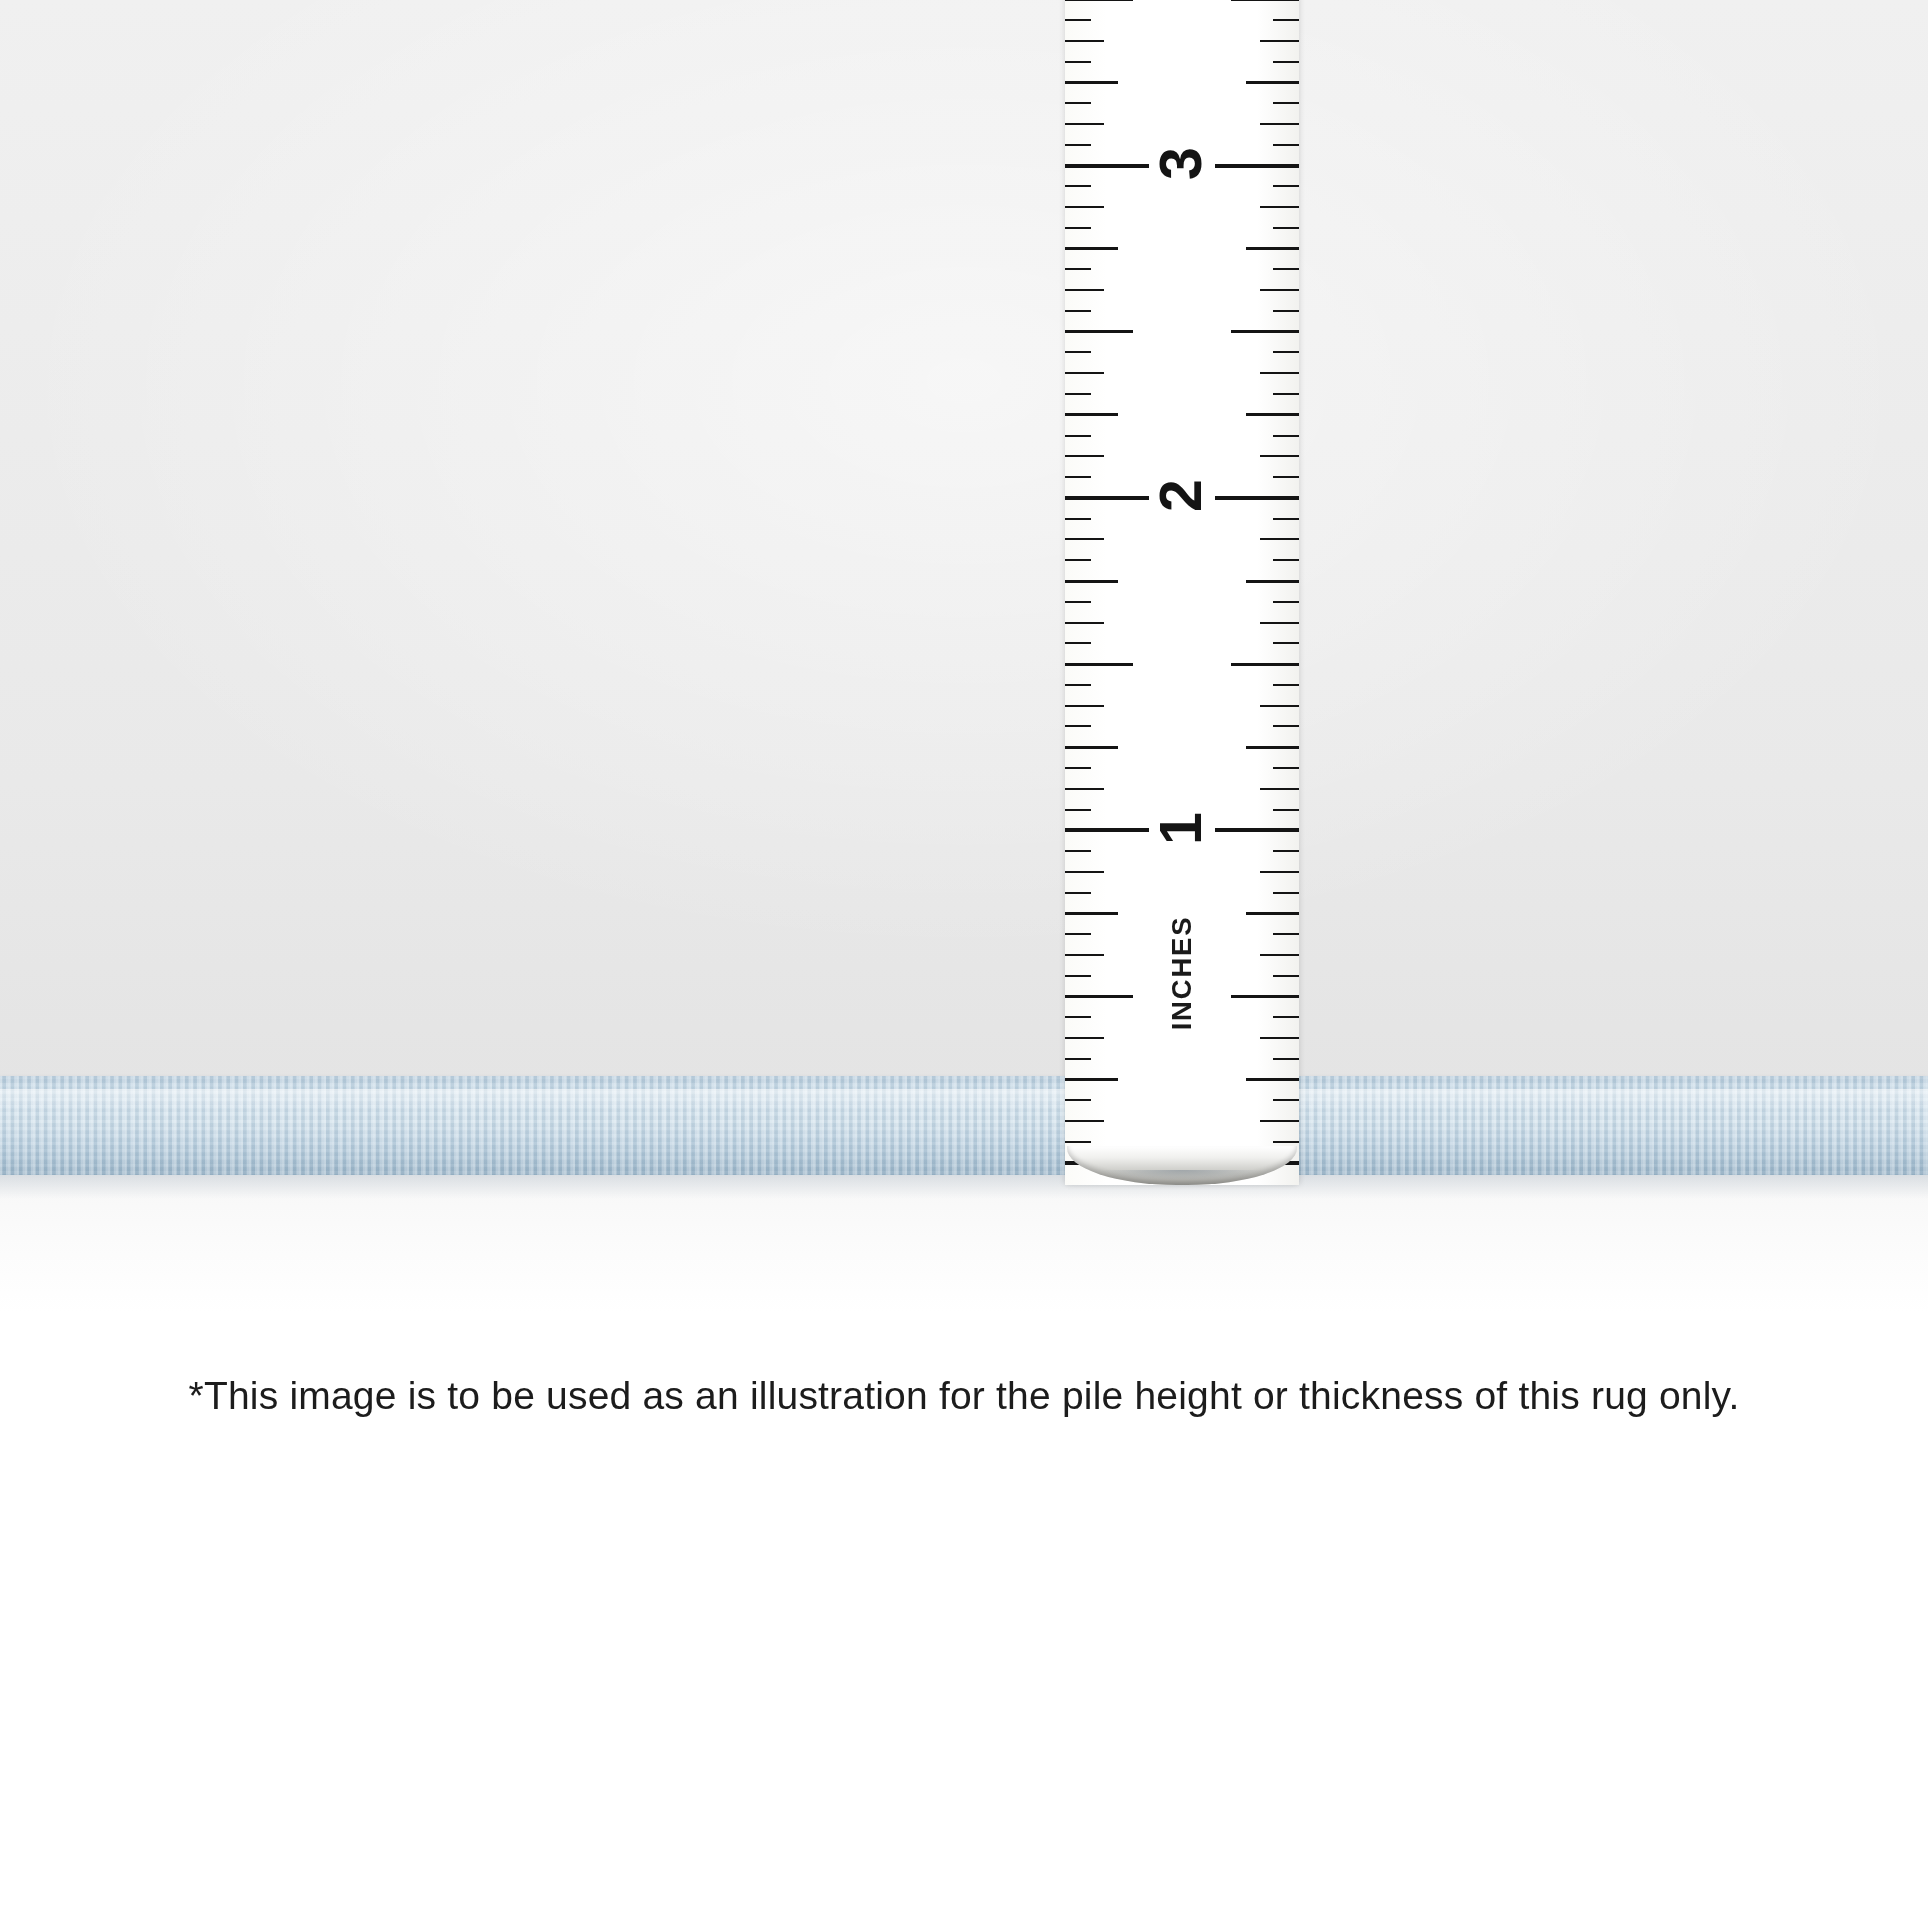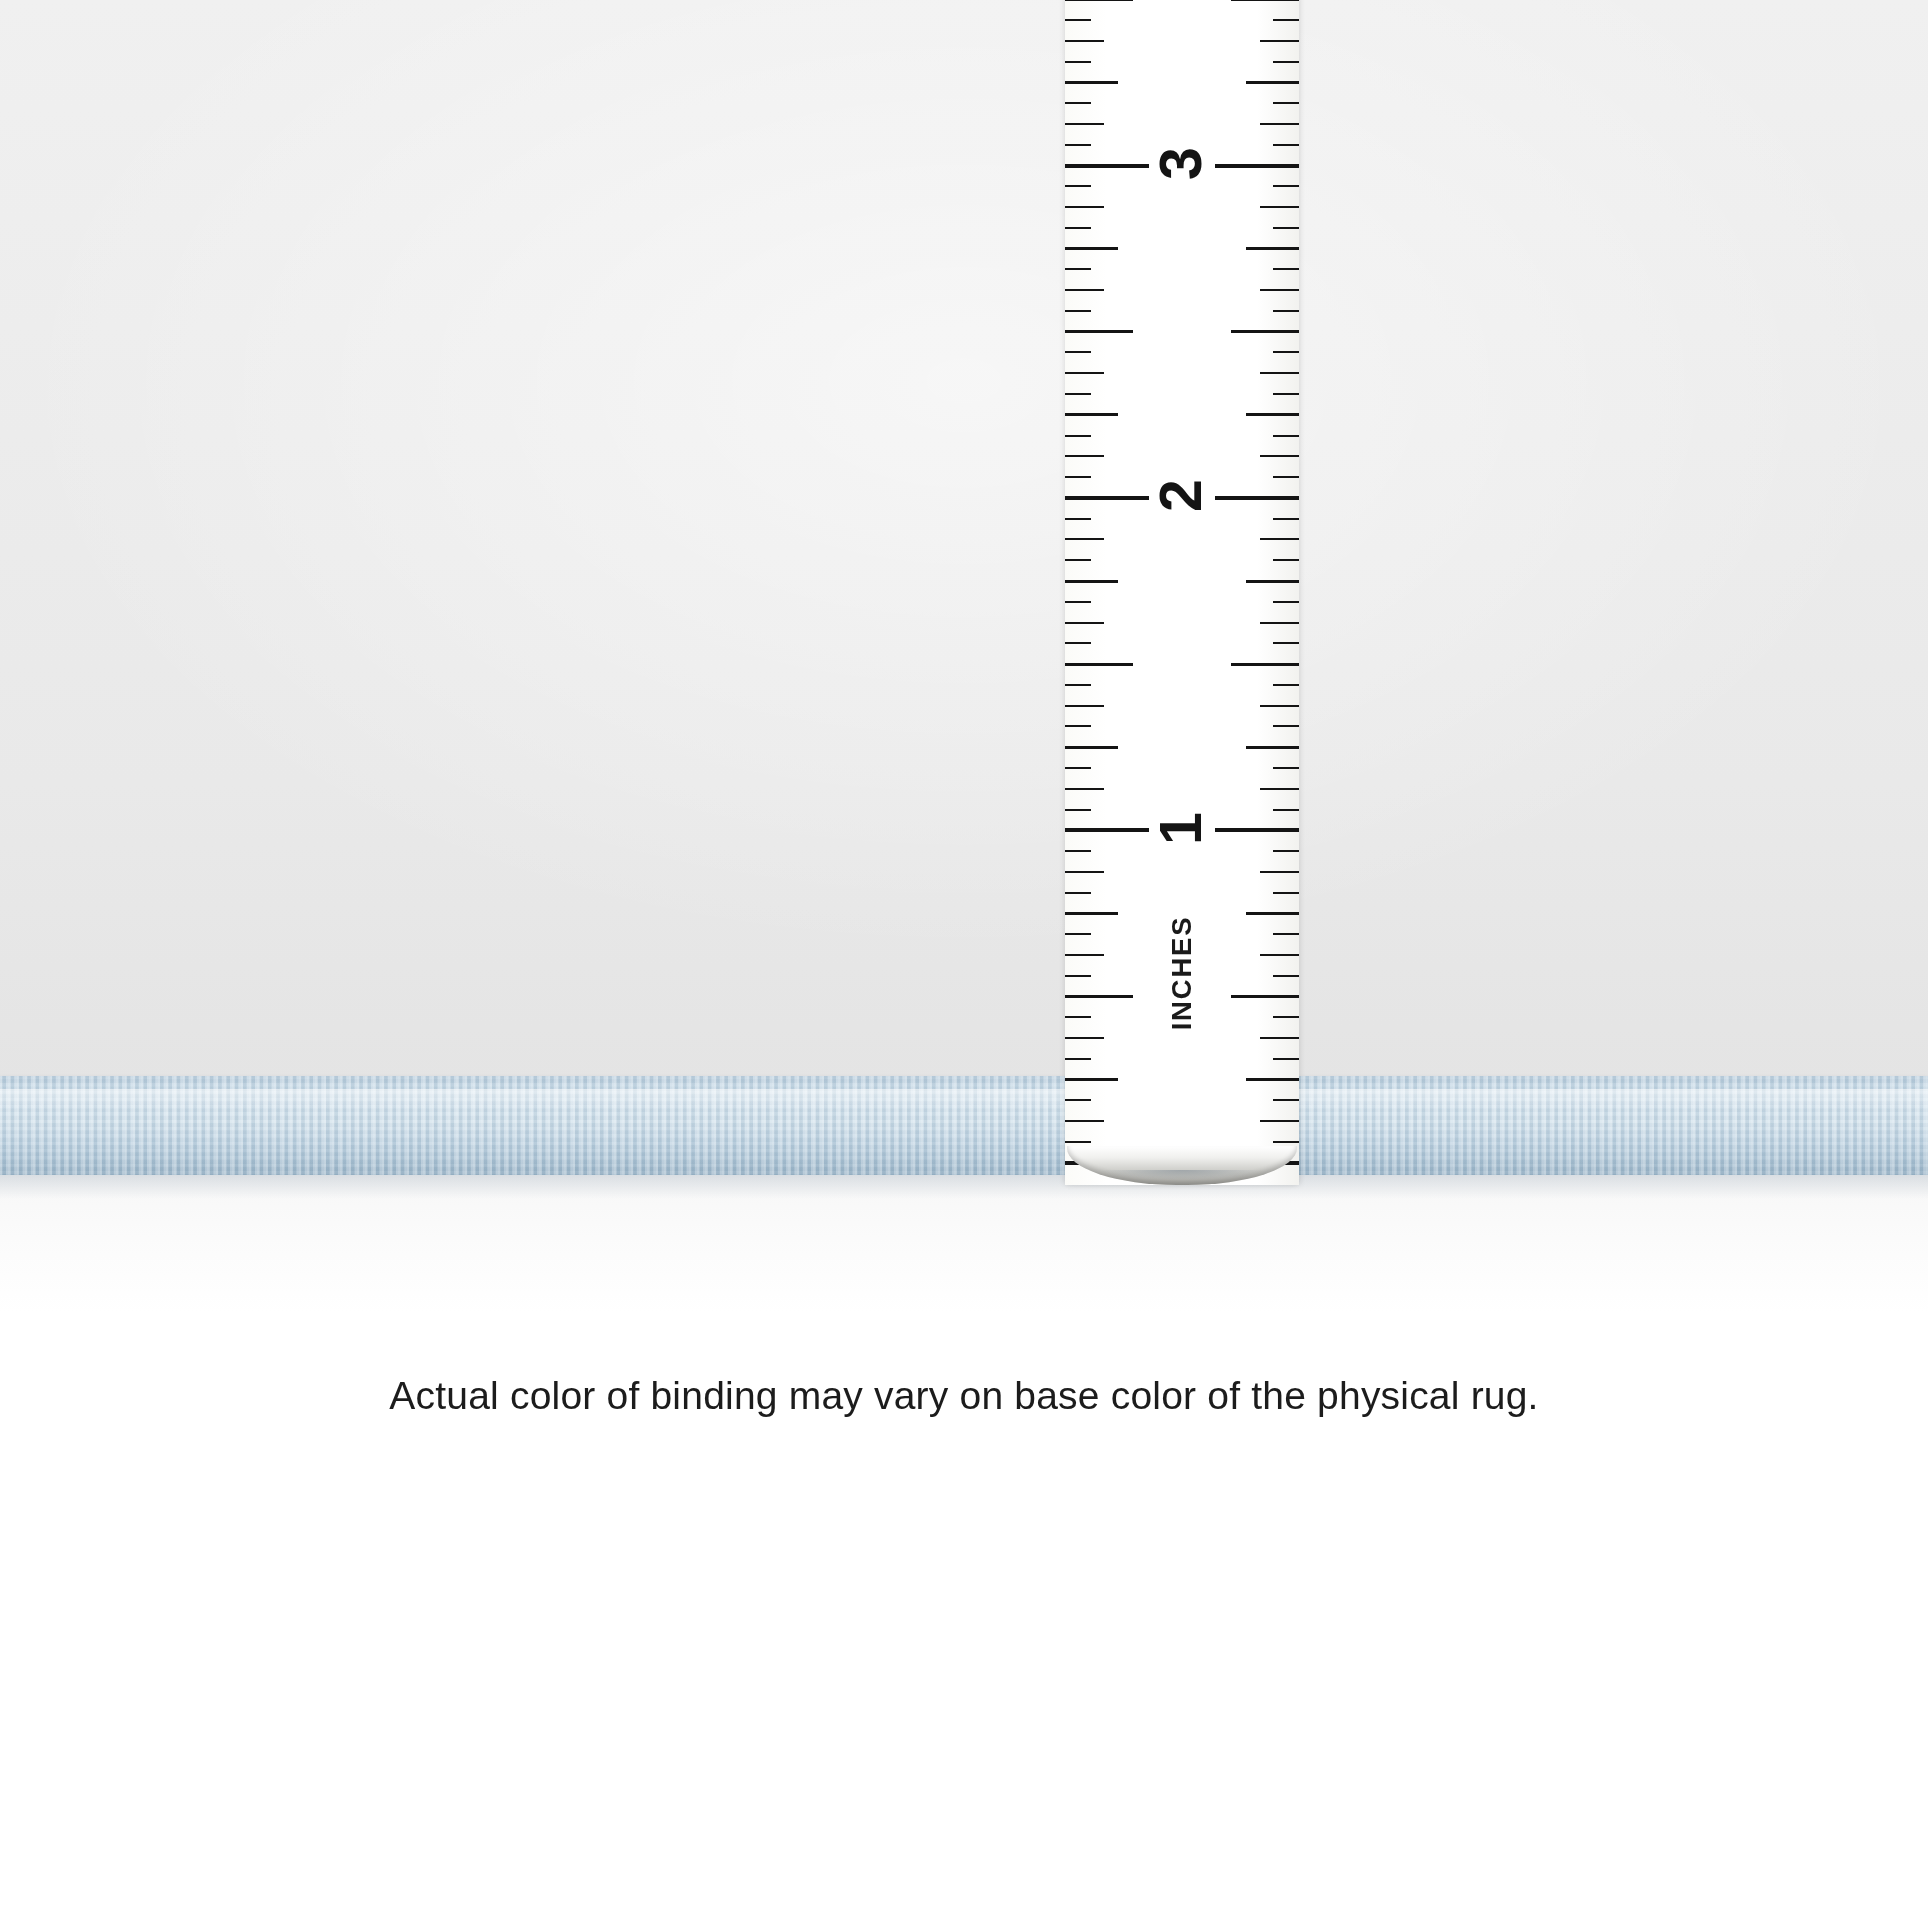--- a/index.html
+++ b/index.html
@@ -336,17 +336,17 @@
     <div class="ruler-num" style="left: 80px; top: 804px;">1</div>
         <div class="ruler-num" style="left: 80px; top: 471px;">2</div>
         <div class="ruler-num" style="left: 80px; top: 139px;">3</div>
         <div class="ruler-inches-label" style="left: 34px; top: 962px;">INCHES</div>
       </div>
     <div class="ruler-tip-shadow"></div>
 
   </div>
 
   <div id="caption">
-    <span class="line">Actual color of binding may vary on base color of the physical rug.</span>
+    <span class="line">*This image is to be used as an illustration for the pile height or thickness of this rug only.</span>
   </div>
 
 </div>
 
 
 </body></html>

